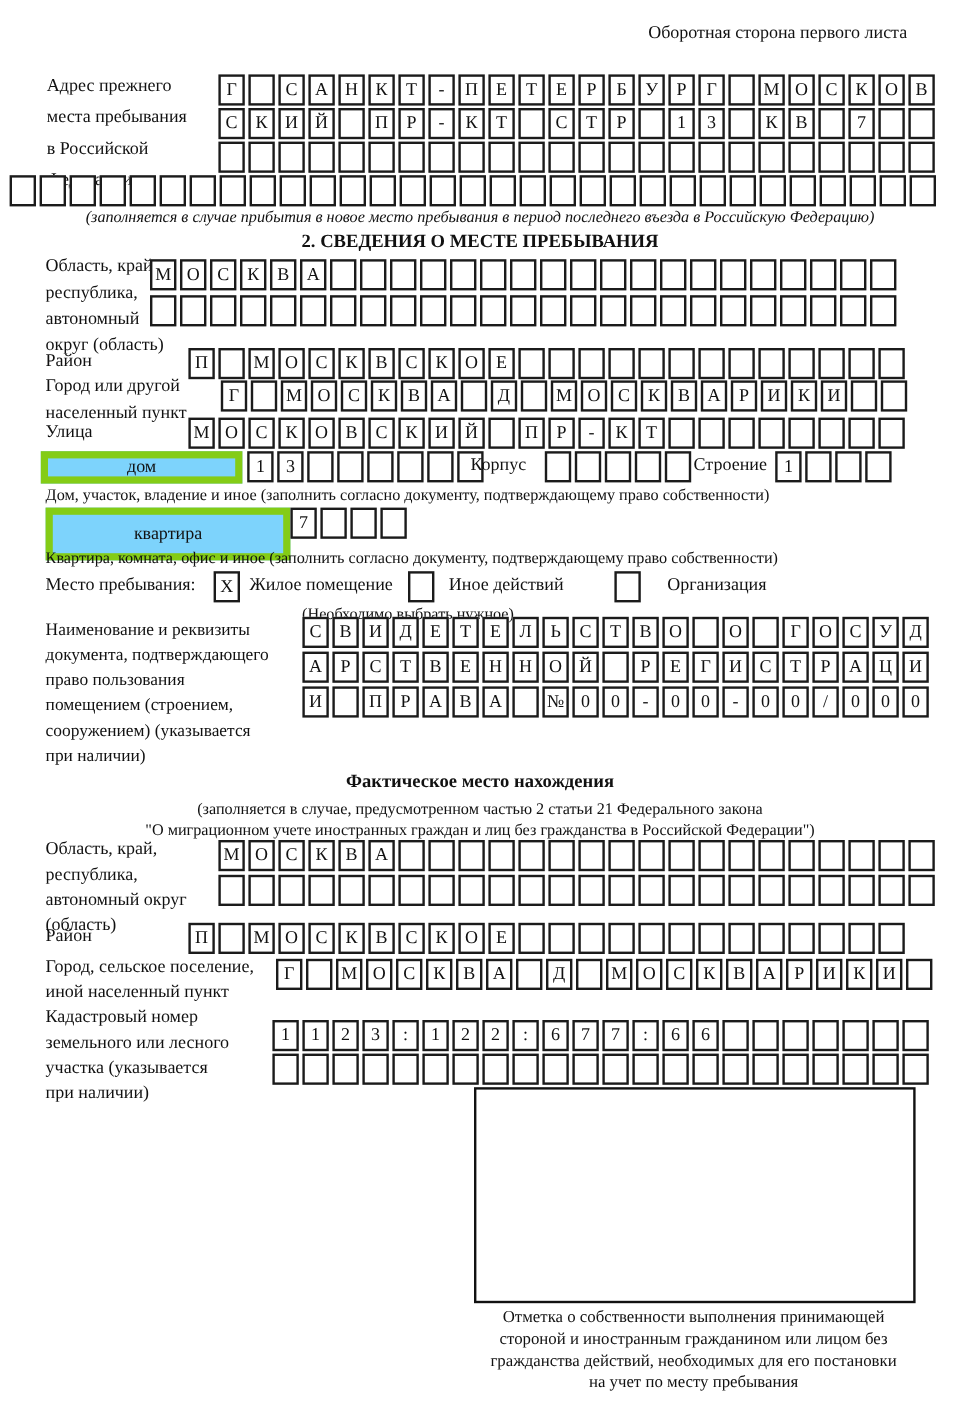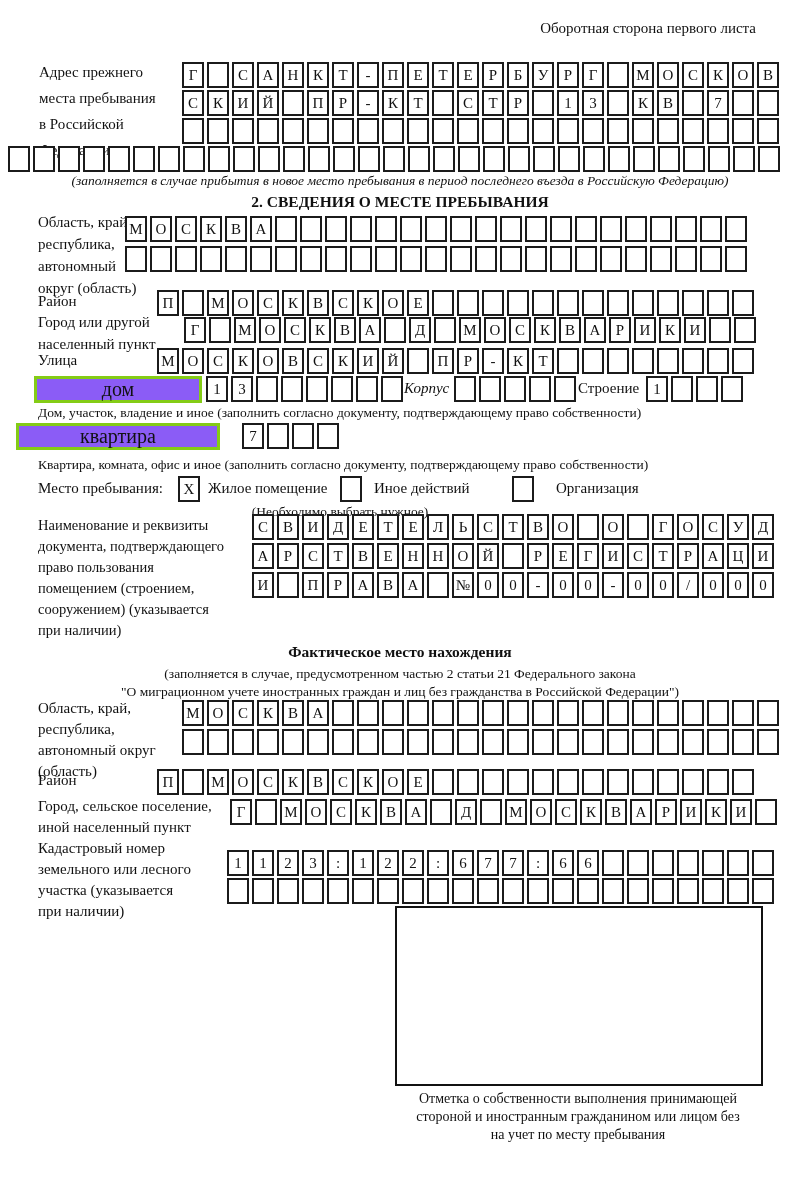--- a/index.html
+++ b/index.html
@@ -4,22 +4,22 @@
 <style>
   html,body{margin:0;padding:0;background:#fff;}
   body{width:800px;height:1180px;font-family:"Liberation Serif","DejaVu Serif",serif;color:#111;}
   #page{position:relative;width:800px;height:1180px;overflow:hidden;background:#fff;}
   .abs{position:absolute;}
   .boxrow{position:absolute;display:flex;}
   .cell{box-sizing:border-box;flex:none;width:22px;height:26px;border:2px solid #1b1b1b;margin-right:3px;
         display:flex;align-items:center;justify-content:center;font-size:15px;background:#fff;line-height:1;}
   .checkbox{position:absolute;box-sizing:border-box;width:22px;height:26px;border:2px solid #1b1b1b;
         display:flex;align-items:center;justify-content:center;font-size:15px;background:#fff;}
-  .widebox{position:absolute;box-sizing:border-box;border:3px solid #84cc16;display:flex;align-items:center;
-        justify-content:center;font-size:20px;background:#8b5cf6;}
+  .widebox{position:absolute;box-sizing:border-box;border:6px solid #84cc16;display:flex;align-items:center;
+        justify-content:center;font-size:15px;background:#7dd3fc;}
   .lbl{position:absolute;font-size:15px;line-height:1.1;white-space:nowrap;}
   .note{position:absolute;font-size:13.5px;line-height:1.15;white-space:nowrap;}
   .center{left:0;width:800px;text-align:center;white-space:normal;}
   .title{position:absolute;left:0;width:800px;text-align:center;font-size:15.5px;font-weight:bold;}
   .stampbox{position:absolute;border:2px solid #111;background:#fff;}
   .capline{font-size:14px;line-height:18px;text-align:center;}
 </style>
 </head>
 <body>
 
@@ -295,38 +295,38 @@
   <div class="boxrow" style="left:206px;top:376px;">
       <span class="cell">1</span>
       <span class="cell">3</span>
       <span class="cell"></span>
       <span class="cell"></span>
       <span class="cell"></span>
       <span class="cell"></span>
       <span class="cell"></span>
       <span class="cell"></span>
     </div>
-  <div class="lbl" style="left:404px;top:380px;font-style:italic;">Корпус</div>
+  <div class="lbl" style="left:392px;top:380px;">Корпус</div>
   <div class="boxrow" style="left:454px;top:376px;">
       <span class="cell"></span>
       <span class="cell"></span>
       <span class="cell"></span>
       <span class="cell"></span>
       <span class="cell"></span>
     </div>
   <div class="lbl" style="left:578px;top:380px;">Строение</div>
   <div class="boxrow" style="left:646px;top:376px;">
       <span class="cell">1</span>
       <span class="cell"></span>
       <span class="cell"></span>
       <span class="cell"></span>
     </div>
   <div class="note" style="left:38px;top:405px;">Дом, участок, владение и иное (заполнить согласно документу, подтверждающему право собственности)</div>
 
-  <div class="widebox" style="left:16px;top:423px;width:204px;height:27px;">квартира</div>
+  <div class="widebox" style="left:38px;top:423px;width:204px;height:44px;">квартира</div>
   <div class="boxrow" style="left:242px;top:423px;">
       <span class="cell">7</span>
       <span class="cell"></span>
       <span class="cell"></span>
       <span class="cell"></span>
     </div>
   <div class="note" style="left:38px;top:457px;">Квартира, комната, офис и иное (заполнить согласно документу, подтверждающему право собственности)</div>
 
   <div class="lbl" style="left:38px;top:480px;">Место пребывания:</div>
   <div class="checkbox" style="left:178px;top:476px;">X</div>
@@ -579,16 +579,17 @@
       <span class="cell"></span>
       <span class="cell"></span>
       <span class="cell"></span>
       <span class="cell"></span>
     </div>
 
   <div class="stampbox" style="left:395px;top:906px;width:364px;height:176px;"></div>
   <div class="abs" style="left:385px;top:1090px;width:386px;">
     <div class="capline">Отметка о собственности выполнения принимающей</div>
     <div class="capline">стороной и иностранным гражданином или лицом без</div>
+    <div class="capline">гражданства действий, необходимых для его постановки</div>
     <div class="capline">на учет по месту пребывания</div>
   </div>
 
 </div>
 
 </body></html>

